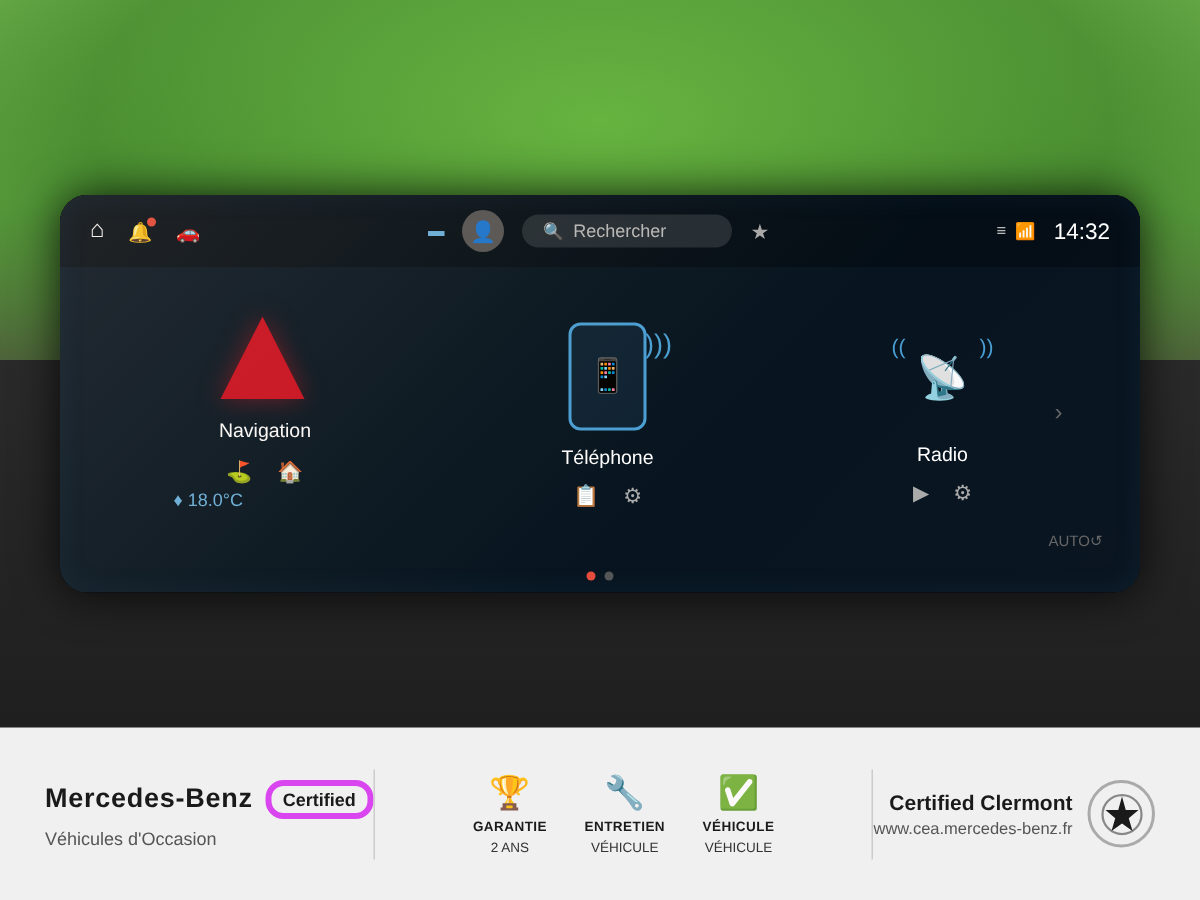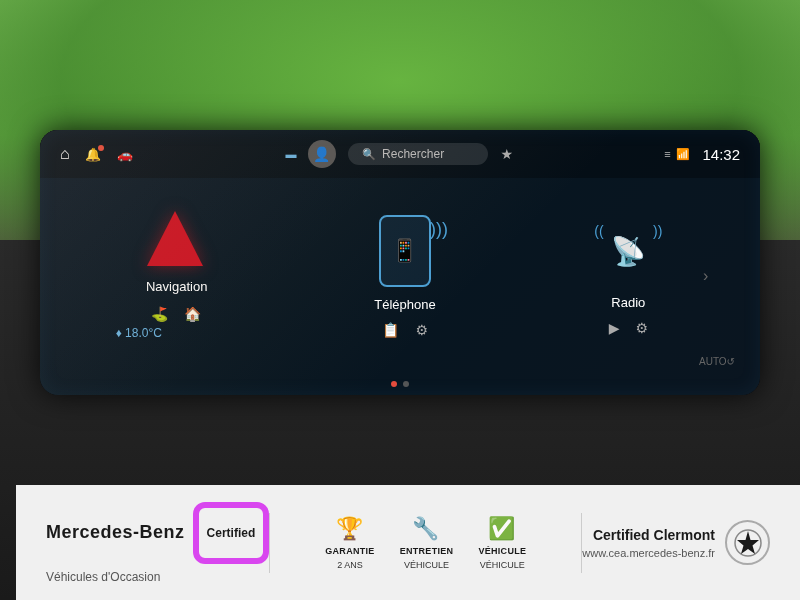--- a/index.html
+++ b/index.html
@@ -349,21 +349,21 @@
       bottom: 28px;
       right: 25px;
       color: #666;
       font-size: 10px;
     }
 
     
     .dealer-section {
       position: absolute;
       bottom: 0;
-      left: 16px;
+      left: 0;
       right: 0;
       height: 115px;
       background: #f0f0f0;
       display: flex;
       align-items: center;
       justify-content: space-between;
       padding: 15px 30px;
     }
 
     .mb-certified {
@@ -382,23 +382,23 @@
 
     .mb-text {
       font-size: 18px;
       font-weight: 700;
       color: #1a1a1a;
       font-family: 'Arial', sans-serif;
       letter-spacing: 0.5px;
     }
 
     .certified-badge {
-      border: 6px solid #d946ef;
+      border: 4px solid #d946ef;
       border-radius: 12px;
-      padding: 18px 8px;
+      padding: 2px 8px;
       font-size: 12px;
       font-weight: 700;
       color: #1a1a1a;
       font-family: 'Arial', sans-serif;
       text-align: right;
     }
 
     .occasion-text {
       color: #555;
       font-size: 12px;

